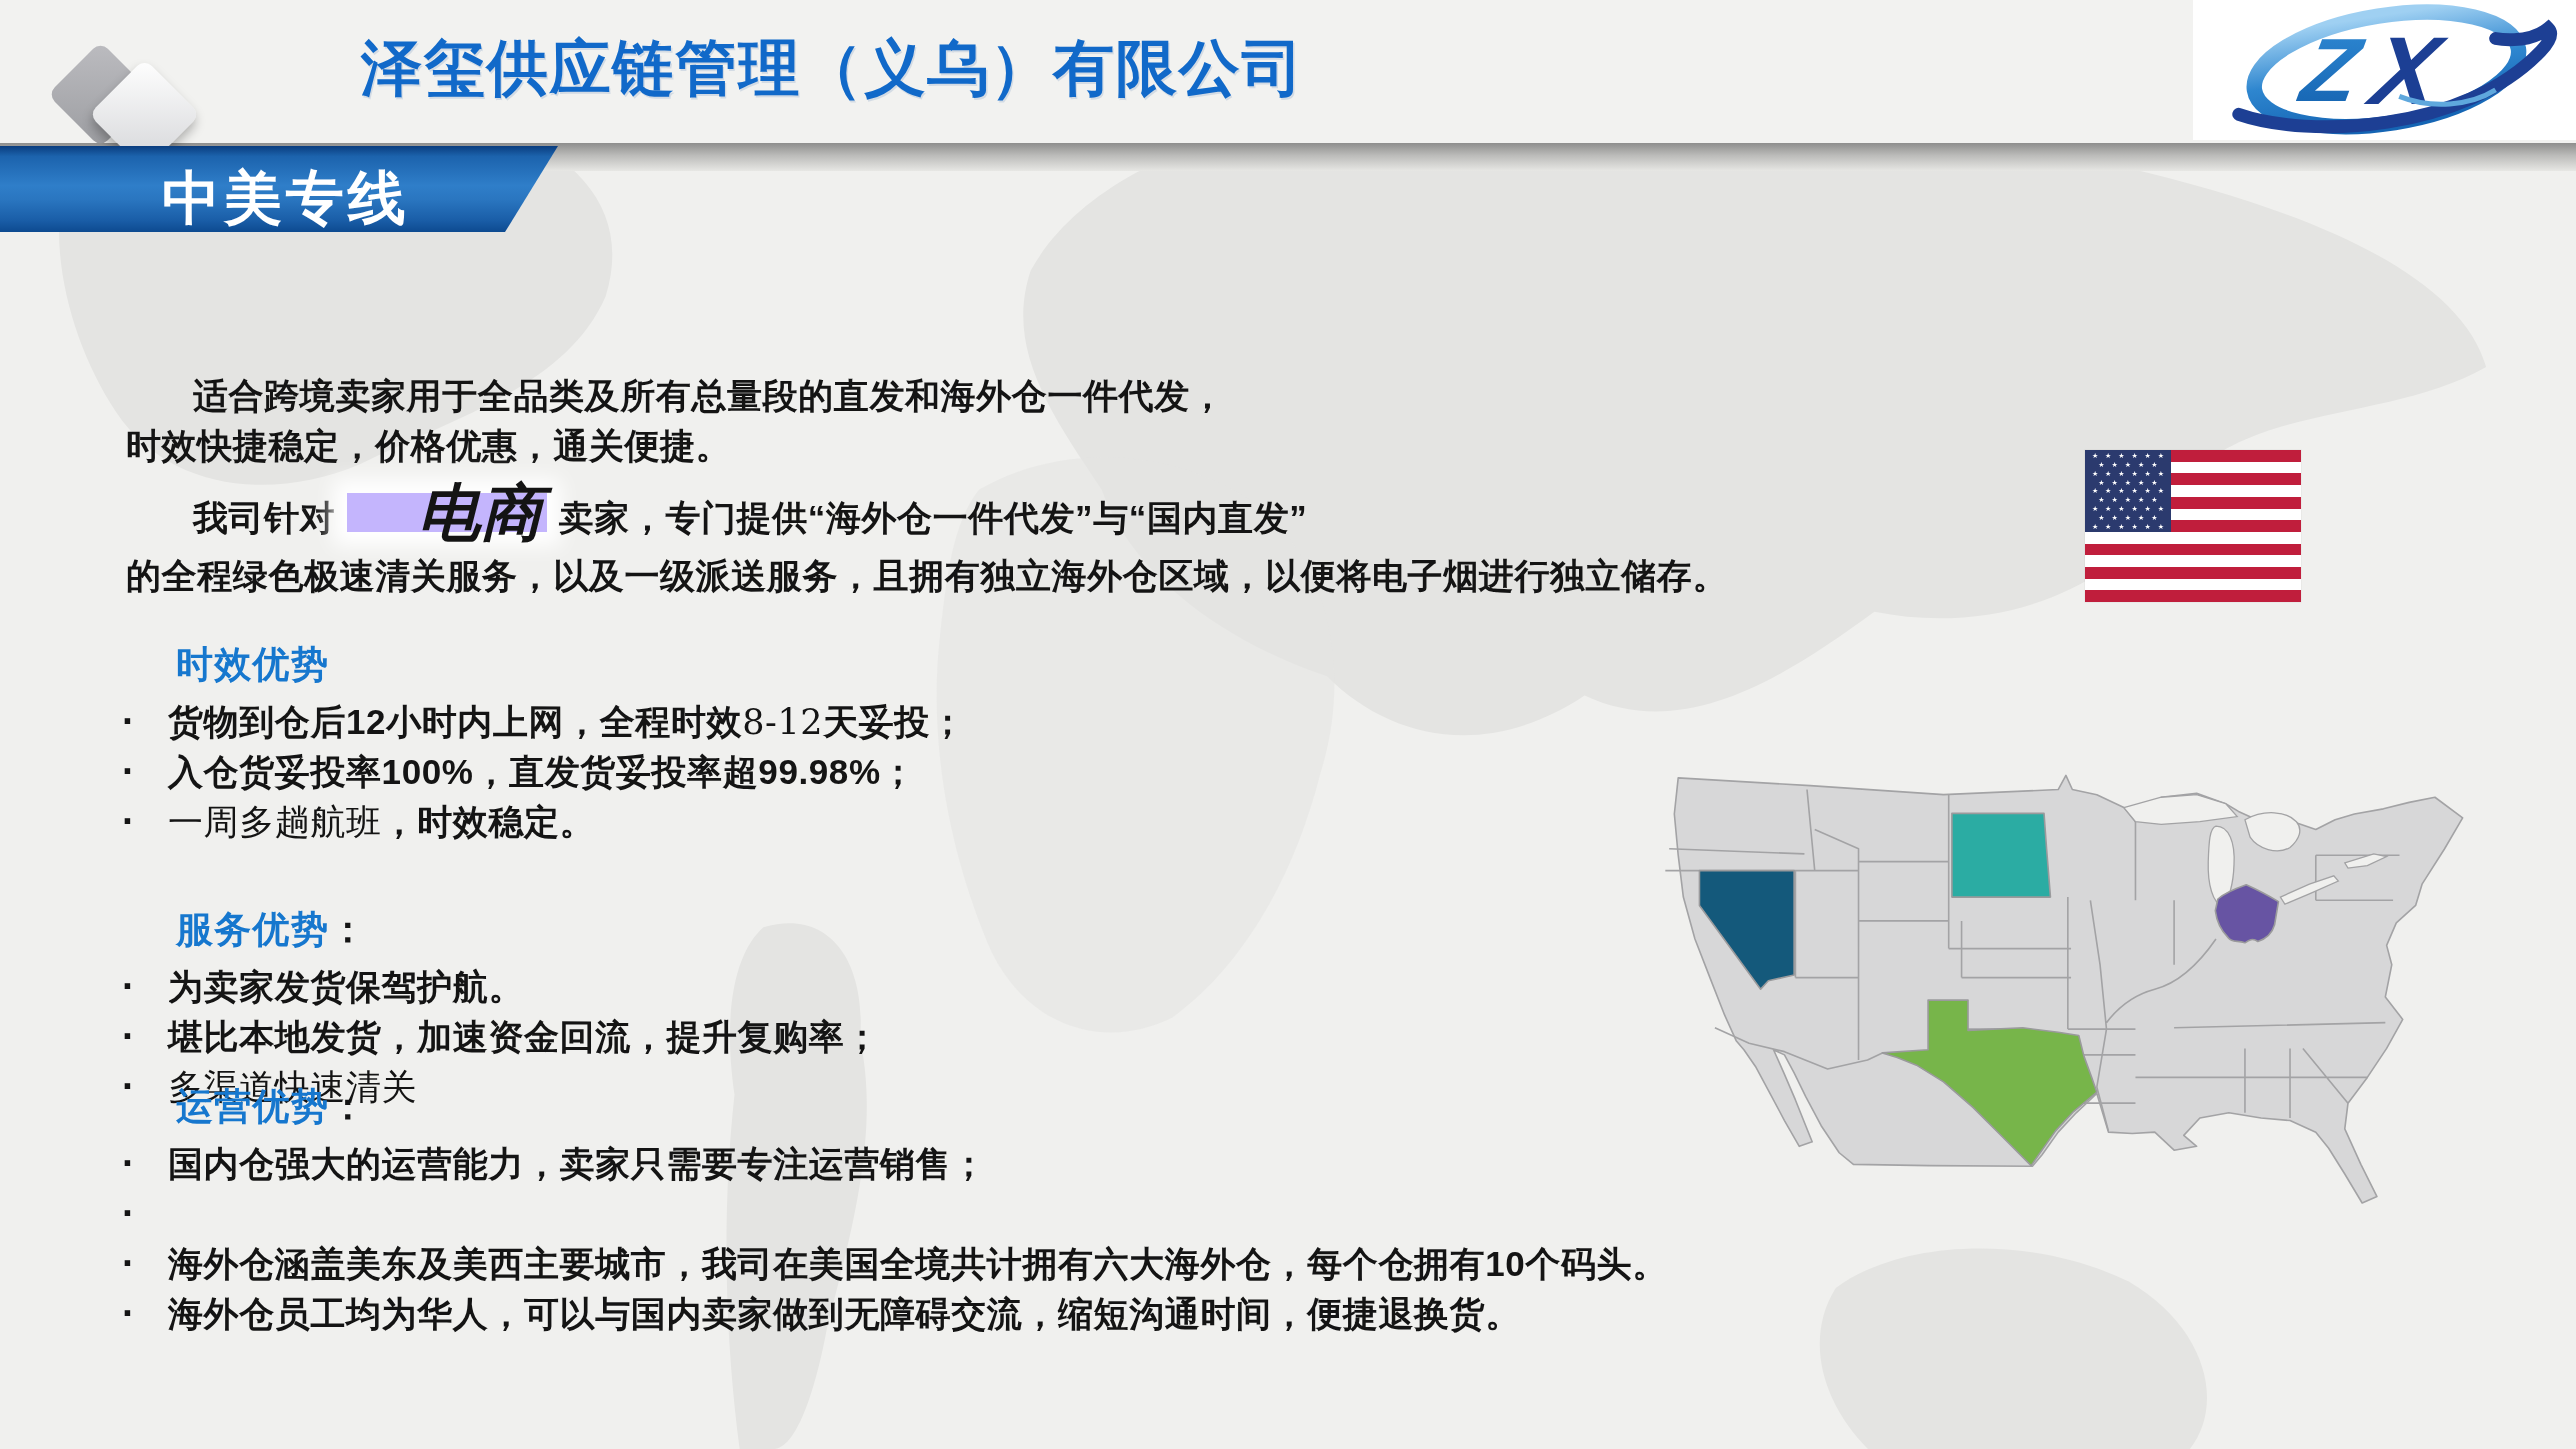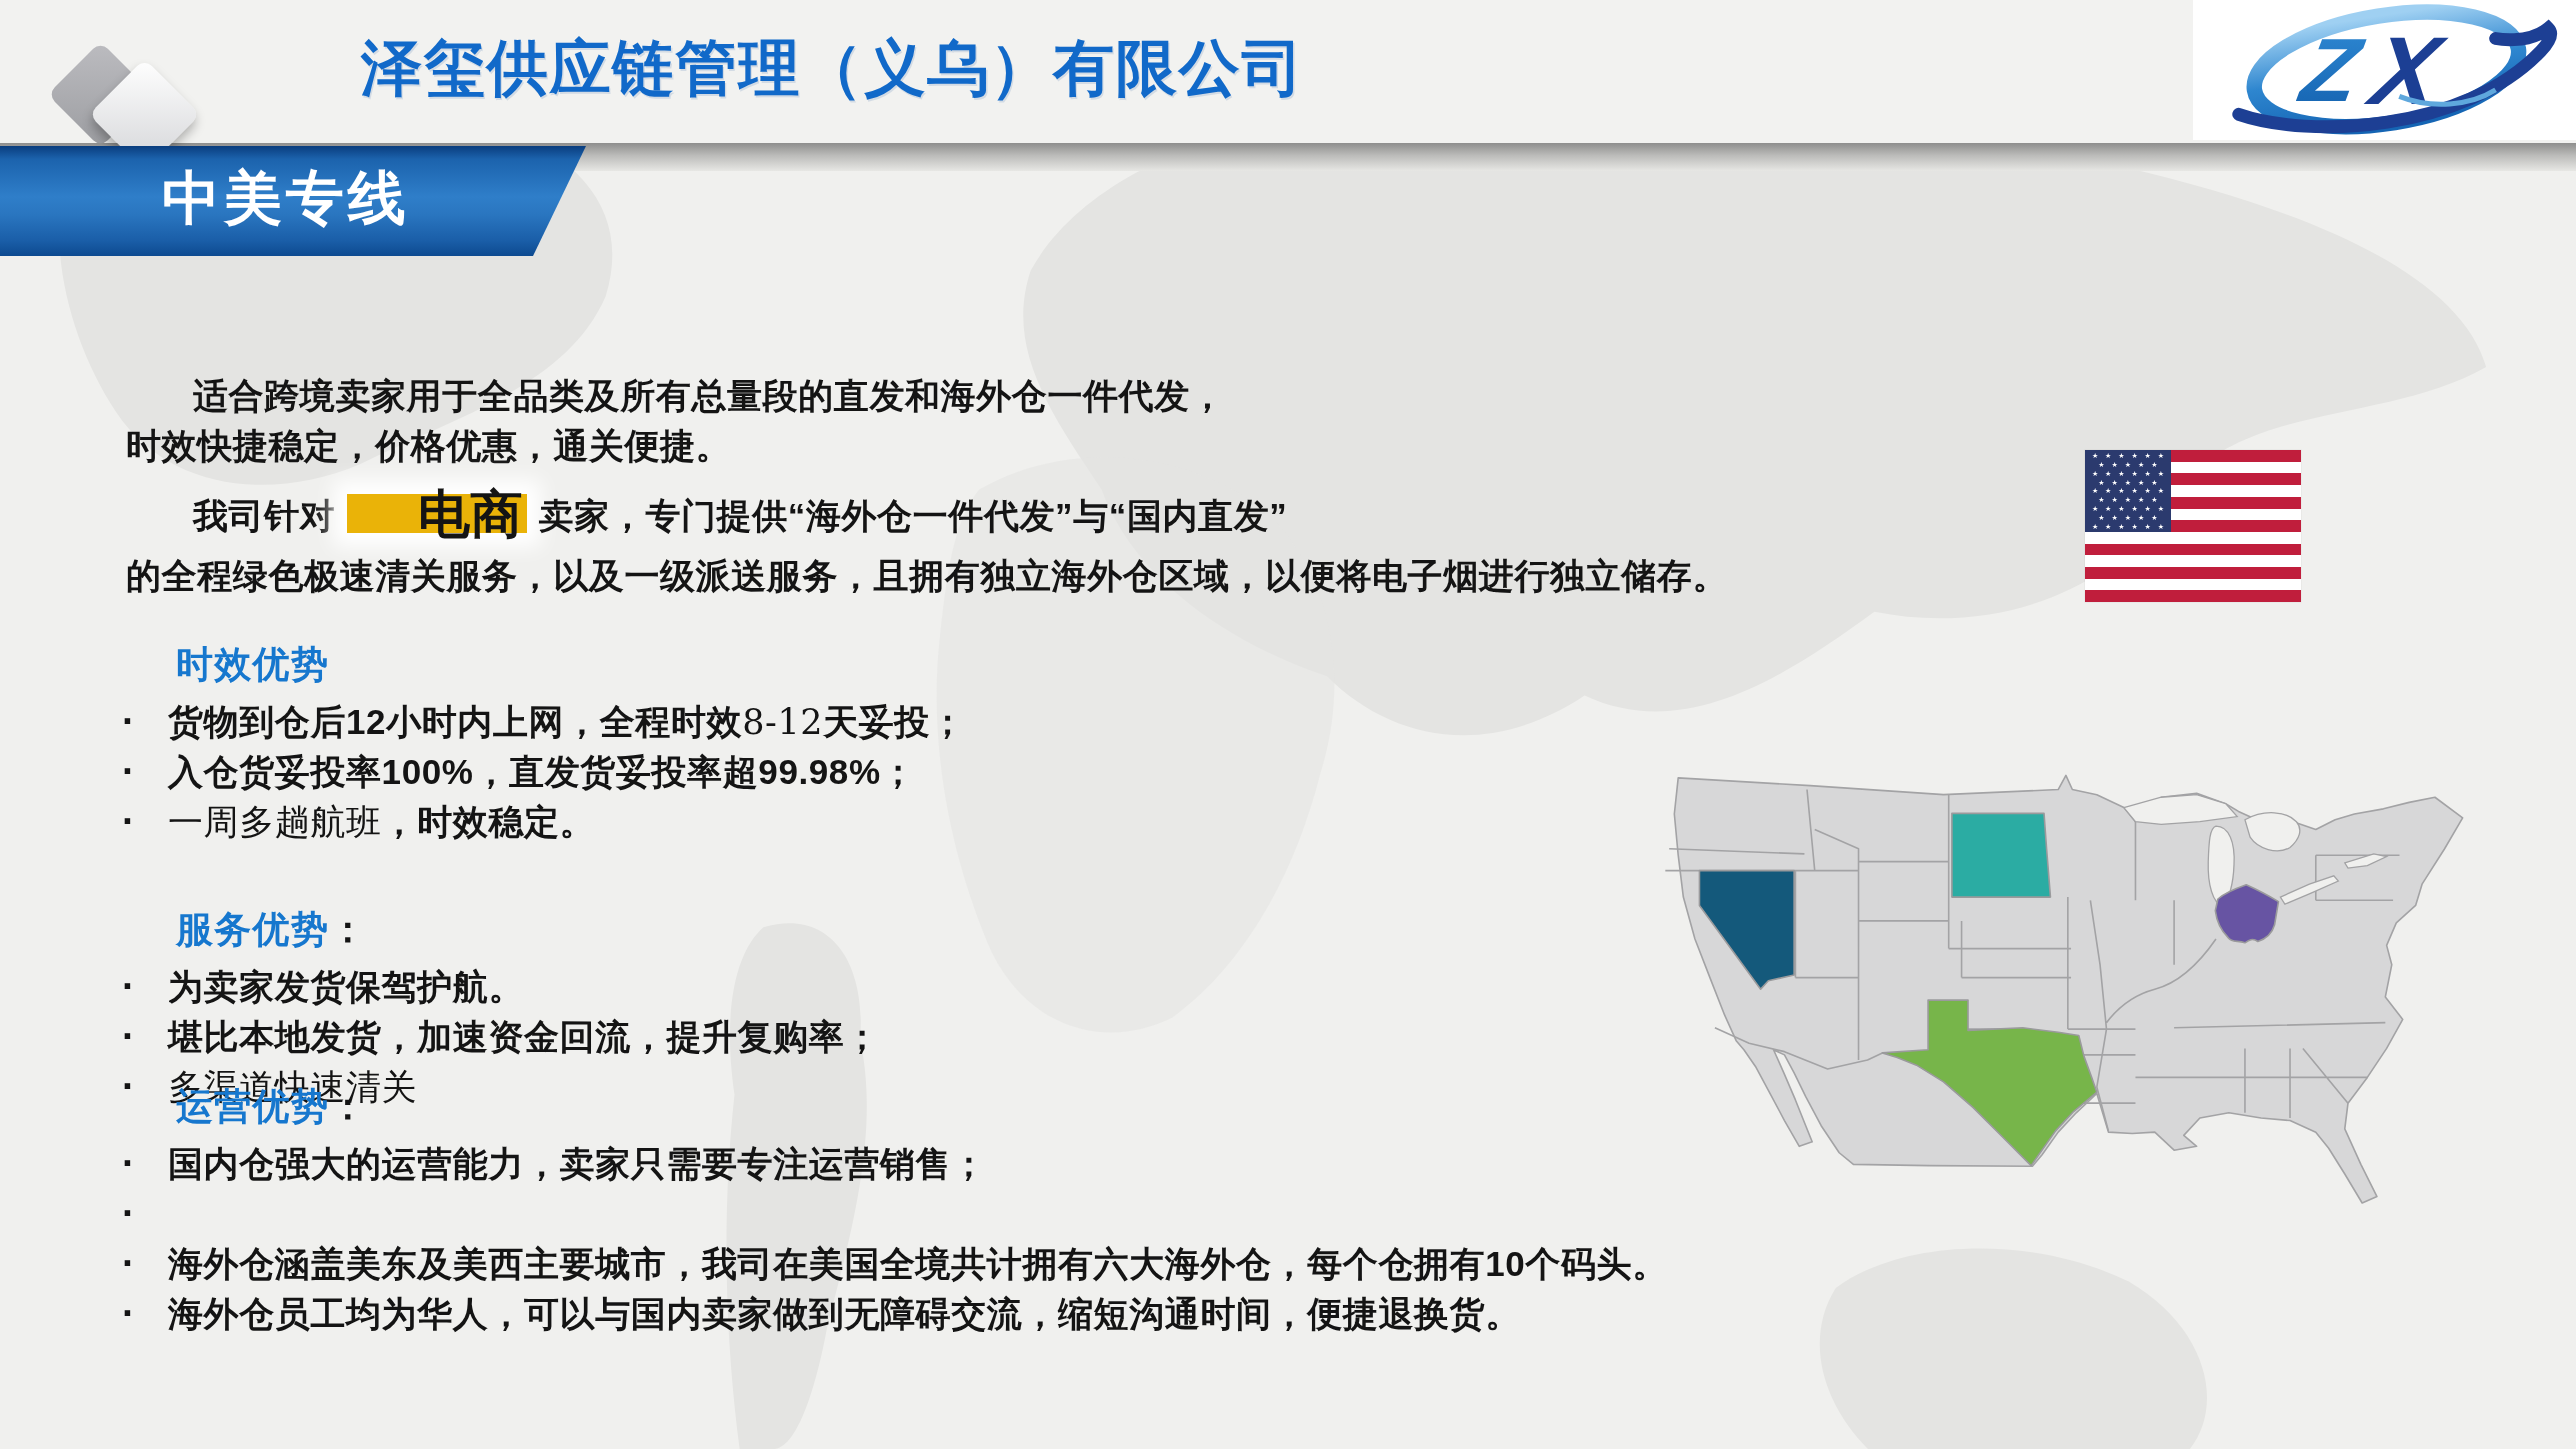--- a/index.html
+++ b/index.html
@@ -21,37 +21,36 @@
   .diamond-icon{position:absolute;left:26px;top:16.7px;width:167px;height:155px;}
   .diamond-back,.diamond-front{position:absolute;border-radius:10.3px;transform:rotate(45deg);}
   .diamond-back{left:37px;top:40px;width:75px;height:75px;background:linear-gradient(135deg,#bcbcc0,#9c9da1);}
   .diamond-front{left:79px;top:58px;width:79px;height:79px;background:linear-gradient(135deg,#ffffff,#d3d4d7);box-shadow:3.9px 5.2px 10.3px rgba(0,0,0,.28);}
   .logo-box{position:absolute;right:0;top:0;width:383px;height:140px;background:#ffffff;}
   
   .shadow-bar{position:absolute;left:0;top:143px;width:2576px;height:28px;
     background:linear-gradient(180deg,#8e8e8d 0%,#bcbcba 45%,#e7e7e4 100%);}
   
   .banner{
-    position:absolute;left:0;top:146px;width:558px;height:110px;z-index:5;
+    position:absolute;left:0;top:146px;width:558px;height:86px;z-index:5;
     clip-path:polygon(0 0,100% 0,calc(100% - 53px) 100%,0 100%);
     background:linear-gradient(180deg,#0a3d7e 0%,#1c63ad 12%,#2f7ec9 46%,#2a76c0 62%,#1a5ea8 86%,#0d4a90 100%);
-    padding-left:28px;
   }
   .banner-label{
     position:absolute;left:162px;top:14px;
     font-size:58px;font-weight:800;color:#ffffff;letter-spacing:3.9px;
   }
   
   .body-line{position:absolute;color:#141414;font-size:35px;font-weight:700;letter-spacing:0.6px;white-space:nowrap;}
   .light{font-family:"DejaVu Serif","Liberation Serif",serif;font-weight:400;}
   .hl-ecom{
     display:inline-block;margin:0 11.6px;padding:0 3.9px;
     font-family:"DejaVu Serif","Liberation Serif",serif;
-    font-size:52px;font-weight:900;line-height:39px;vertical-align:-3.9px;
-    background:#eab308;box-shadow:0 0 19.3px 14px #ffffff;
+    font-size:62px;font-weight:900;line-height:39px;vertical-align:-3.9px;
+    background:#c4b5fd;box-shadow:0 0 19.3px 14px #ffffff;font-style:italic;
   }
   .section{position:absolute;left:122px;}
   .sec-heading{font-size:37px;font-weight:800;padding-left:54px;color:var(--heading-blue,#1677ce);letter-spacing:1.3px;}
   .sec-colon{color:#141414;font-weight:700;}
   .bullets{margin-top:9px;}
   .bullet{display:flex;align-items:flex-start;height:50px;color:#141414;font-size:35px;font-weight:700;letter-spacing:0.6px;white-space:nowrap;}
   .bullet .dot{width:46px;font-size:39px;line-height:43px;}
   
   .flag{position:absolute;left:2085px;top:450px;width:216px;height:152px;
     background:repeating-linear-gradient(180deg,var(--flag-red,#c01e3c) 0 11.7px,#ffffff 11.7px 23.4px);

